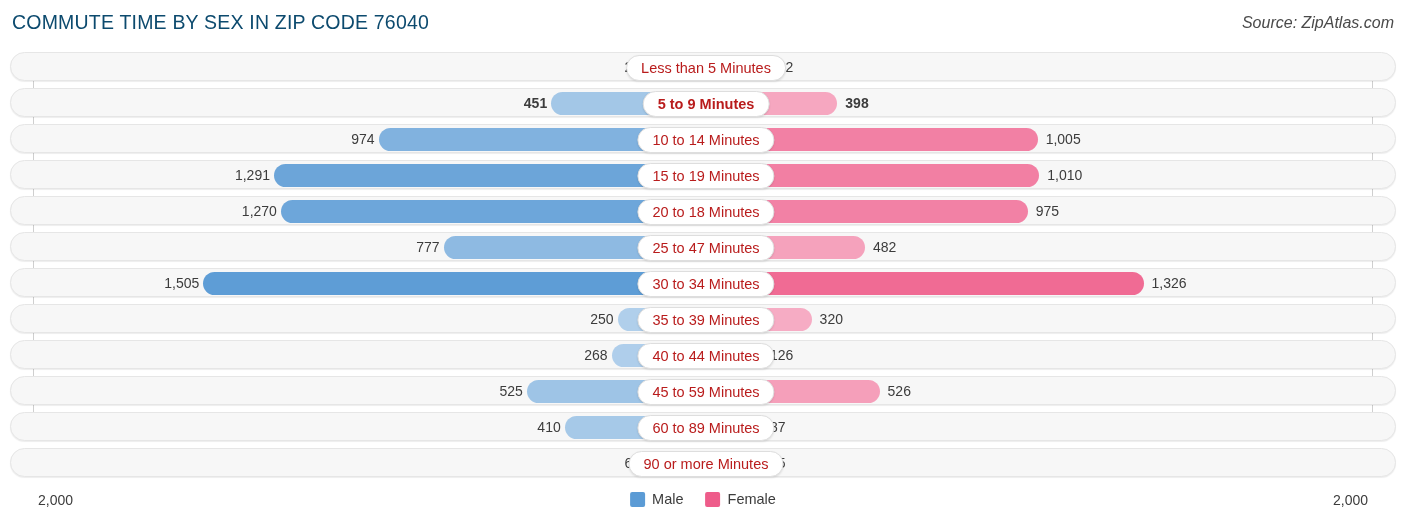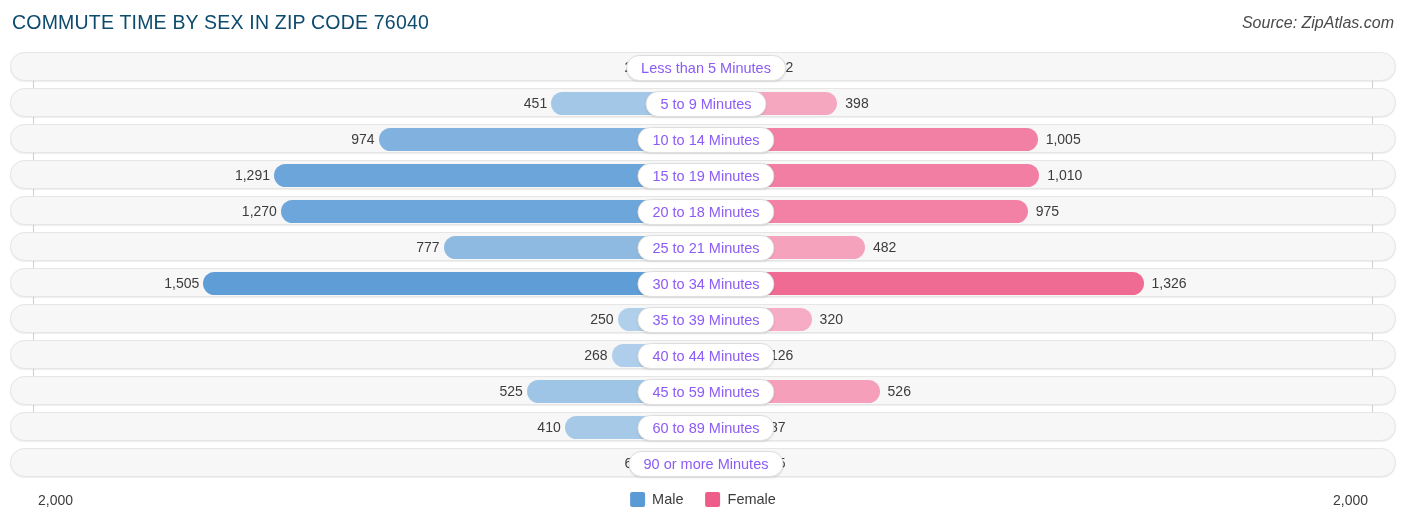--- a/index.html
+++ b/index.html
@@ -66,21 +66,21 @@
 
   
   .cat-pill {
     position: absolute; top: 1.5px; left: 50%;
     transform: translateX(-50%);
     height: 26px; line-height: 25px;
     padding: 0 14px;
     background: #ffffff;
     border: 1px solid #dedede;
     border-radius: 13px;
-    font-size: 14.5px; color: #8b5cf6;
+    font-size: 14.5px; color: #b91c1c;
     white-space: nowrap;
     box-shadow: 0 1px 2px rgba(0,0,0,.10);
     z-index: 5;
   }
 
   
   .val {
     position: absolute; top: 0; height: 29px; line-height: 29px;
     font-size: 14px; color: #3c3c3c; white-space: nowrap;
   }
@@ -123,21 +123,21 @@
     <div id="rows">
         <div class="row" style="top: 6px;">
           <div class="row-inner">
             <div class="bar male" style="width: 56px; background: rgb(191, 216, 239);"></div>
             <div class="bar female" style="width: 56px; background: rgb(248, 184, 204);"></div>
             <div class="val out-left" style="right: 755px;">23</div>
             <div class="val out-right" style="left: 759px;">132</div>
             <div class="cat-pill" style="left: 695px;">Less than 5 Minutes</div>
           </div>
         </div>
-        <div class="row" style="top: 42px;">
+        <div class="row" style="top: 42px; font-weight: bold;">
           <div class="row-inner">
             <div class="bar male" style="width: 148.83px; background: rgb(163, 199, 231);"></div>
             <div class="bar female" style="width: 131.34px; background: rgb(246, 167, 192);"></div>
             <div class="val out-left" style="right: 847.83px;">451</div>
             <div class="val out-right" style="left: 834.34px;">398</div>
             <div class="cat-pill" style="left: 695px;">5 to 9 Minutes</div>
           </div>
         </div>
         <div class="row" style="top: 78px;">
           <div class="row-inner">
@@ -165,21 +165,21 @@
             <div class="val out-right" style="left: 1024.75px;">975</div>
             <div class="cat-pill" style="left: 695px;">20 to 18 Minutes</div>
           </div>
         </div>
         <div class="row" style="top: 186px;">
           <div class="row-inner">
             <div class="bar male" style="width: 256.41px; background: rgb(142, 186, 226);"></div>
             <div class="bar female" style="width: 159.06px; background: rgb(245, 162, 188);"></div>
             <div class="val out-left" style="right: 955.41px;">777</div>
             <div class="val out-right" style="left: 862.06px;">482</div>
-            <div class="cat-pill" style="left: 695px;">25 to 21 Minutes</div>
+            <div class="cat-pill" style="left: 695px;">25 to 47 Minutes</div>
           </div>
         </div>
         <div class="row" style="top: 222px;">
           <div class="row-inner">
             <div class="bar male" style="width: 496.65px; background: rgb(94, 157, 214);"></div>
             <div class="bar female" style="width: 437.58px; background: rgb(240, 107, 148);"></div>
             <div class="val out-left" style="right: 1195.65px;">1,505</div>
             <div class="val out-right" style="left: 1140.58px;">1,326</div>
             <div class="cat-pill" style="left: 695px;">30 to 34 Minutes</div>
           </div>

